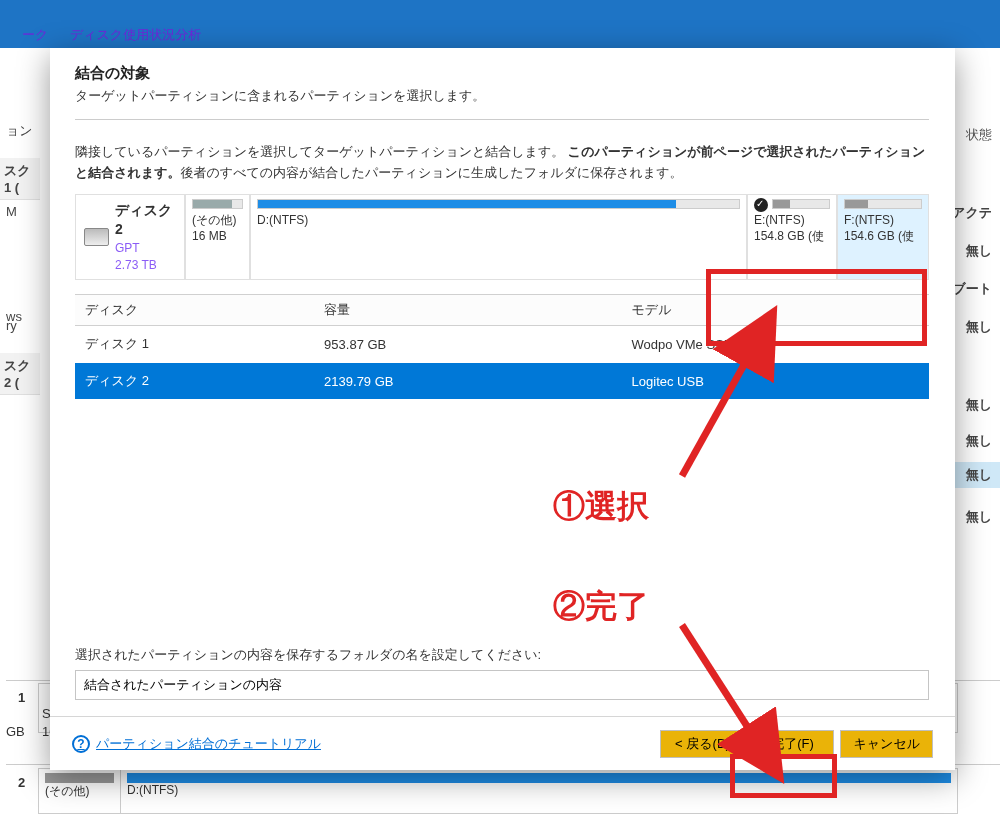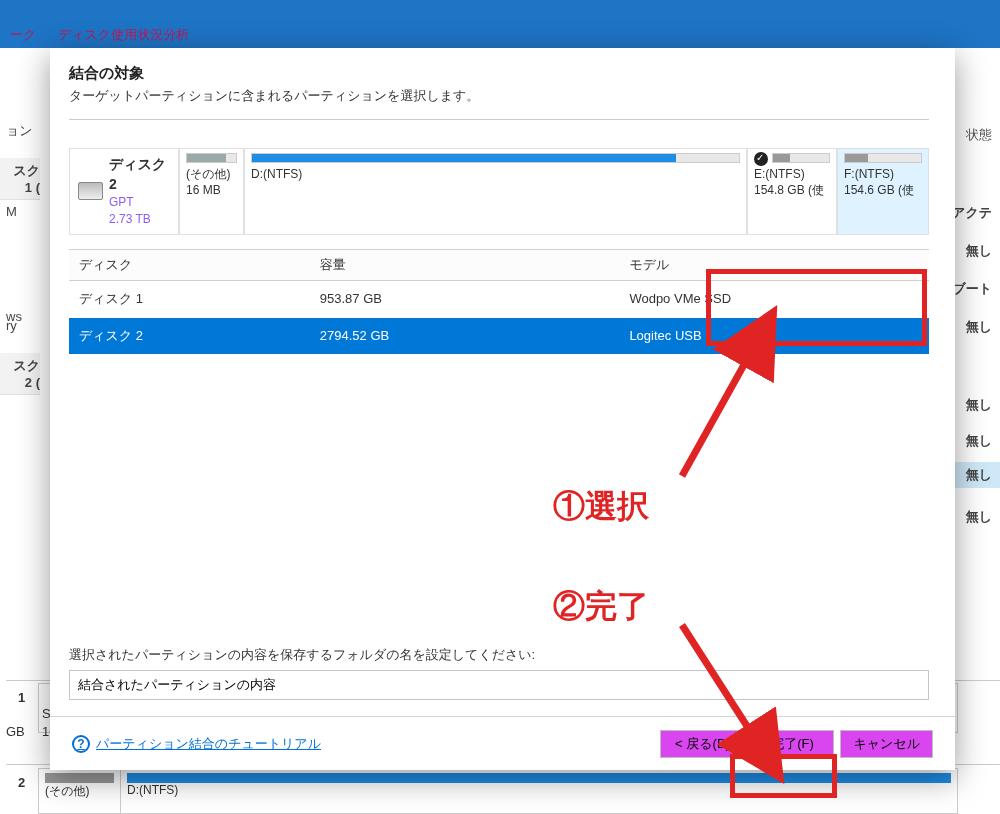--- a/index.html
+++ b/index.html
@@ -10,21 +10,21 @@
     width: 1000px;
     height: 814px;
     overflow: hidden;
     position: relative;
     color: #333;
   }
 
   
   .bg { position: absolute; inset: 0; background: #ffffff; }
   .bg-top-strip { position: absolute; top: 0; left: 0; right: 0; height: 48px; background: #1e74c5; }
-  .bg-menu { position: absolute; top: 22px; left: 0; right: 0; padding: 4px 10px; color: #be185d; font-size: 13px; }
+  .bg-menu { position: absolute; top: 22px; left: 12px; right: 0; padding: 4px 10px; color: #6d28d9; font-size: 13px; }
   .bg-menu span { margin-right: 18px; }
   .bg-side-text { position: absolute; left: 0; font-size: 13px; color: #444; padding-left: 6px; white-space: nowrap; overflow: hidden; width: 40px; }
   .bg-right-head { position: absolute; top: 126px; right: 8px; font-size: 13px; color: #555; }
   .bg-right-item { position: absolute; right: 8px; font-size: 13px; color: #444; font-weight: bold; }
 
   
   .dialog {
     position: absolute;
     left: 50px; top: 48px;
     width: 905px; height: 722px;
@@ -33,21 +33,21 @@
     display: flex; flex-direction: column;
   }
   .title-bar {
     height: 36px; background: #006fd6;
     color: #fff; display: flex; align-items: center;
     padding: 0 10px; font-size: 14px;
   }
   .title-bar .icon { margin-right: 8px; }
   .title-bar .close { margin-left: auto; font-size: 20px; line-height: 20px; cursor: pointer; padding: 0 6px; }
 
-  .content { padding: 16px 26px 0 19px; flex: 1; display: flex; flex-direction: column; }
+  .content { padding: 16px 26px 0 25px; flex: 1; display: flex; flex-direction: column; }
   .section-title { font-weight: bold; font-size: 15px; margin-bottom: 4px; color: #222; }
   .section-desc { font-size: 13px; color: #333; margin-bottom: 14px; }
   .divider { border: none; border-top: 1px solid #ccc; margin-bottom: 22px; }
 
   .instruction { font-size: 13px; line-height: 1.6; margin-bottom: 4px; }
   .instruction .bold { font-weight: bold; }
 
   
   .disk-bar-wrap { display: flex; align-items: stretch; margin: 6px 0 14px 0; border: 1px solid #e0e0e0; }
   .disk-id {
@@ -87,30 +87,30 @@
   .folder-input { width: 100%; height: 30px; border: 1px solid #c5c5c5; padding: 4px 8px; font-size: 13px; font-family: inherit; }
 
   .footer {
     border-top: 1px solid #d6d6d6;
     height: 54px; display: flex; align-items: center;
     padding: 0 22px; margin-top: 16px;
   }
   .help { color: #006fd6; font-size: 13px; text-decoration: underline; display: flex; align-items: center; }
   .help .q { width: 18px; height: 18px; border: 2px solid #006fd6; border-radius: 50%; color: #006fd6; display: inline-flex; align-items: center; justify-content: center; font-size: 12px; font-weight: bold; margin-right: 6px; text-decoration: none; }
   .footer-btns { margin-left: auto; display: flex; gap: 6px; }
-  .btn { min-width: 84px; height: 28px; border: 1px solid #bfbfbf; background: #d946ef; font-size: 13px; padding: 0 12px; cursor: pointer; font-family: inherit; }
+  .btn { min-width: 84px; height: 28px; border: 1px solid #bfbfbf; background: #eab308; font-size: 13px; padding: 0 12px; cursor: pointer; font-family: inherit; }
 
   
   .anno-box { position: absolute; border: 5px solid #e02424; pointer-events: none; }
   .anno-text { position: absolute; color: #e02424; font-size: 32px; font-weight: bold; pointer-events: none; }
   .arrow { position: absolute; pointer-events: none; }
   .arrow svg { overflow: visible; }
 
   .bg-row-highlight { position: absolute; right: 0; width: 80px; height: 26px; background: #cfe8f7; }
-  .bg-disk-label { position: absolute; font-weight: bold; font-size: 13px; color: #444; padding: 4px 0 4px 4px; background: #f2f2f2; width: 40px; border-bottom: 1px solid #e0e0e0; text-align: right;}
+  .bg-disk-label { position: absolute; font-weight: bold; font-size: 13px; color: #444; padding: 4px 0 4px 4px; background: #f2f2f2; width: 40px; border-bottom: 1px solid #e0e0e0;}
   .bg-row-text { position: absolute; font-size: 13px; }
 </style>
 </head>
 <body>
 
 <div class="bg">
   <div class="bg-top-strip"></div>
   <div class="bg-menu">
     <span>ーク</span>
     <span>ディスク使用状況分析</span>
@@ -155,20 +155,24 @@
   </div>
 </div>
 
 <div class="dialog">
 
   <div class="content">
     <div class="section-title">結合の対象</div>
     <div class="section-desc">ターゲットパーティションに含まれるパーティションを選択します。</div>
     <hr class="divider">
 
+    <div class="instruction">
+      <span>隣接しているパーティションを選択してターゲットパーティションと結合します。</span>
+      <span class="bold">このパーティションが前ページで選択されたパーティションと結合されます。</span><span>後者のすべての内容が結合したパーティションに生成したフォルダに保存されます。</span>
+    </div>
 
     <div class="disk-bar-wrap">
       <div class="disk-id">
         <div class="hdd-icon"></div>
         <div>
           <div class="disk-id-name">ディスク 2</div>
           <div class="disk-id-sub">GPT</div>
           <div class="disk-id-sub">2.73 TB</div>
         </div>
       </div>
@@ -211,21 +215,21 @@
         </tr>
       </thead>
       <tbody>
         <tr>
           <td>ディスク 1</td>
           <td>953.87 GB</td>
           <td>Wodpo     VMe SSD</td>
         </tr>
         <tr class="selected">
           <td>ディスク 2</td>
-          <td>2794.52 GB</td>
+          <td>2139.79 GB</td>
           <td>Logitec  USB</td>
         </tr>
       </tbody>
     </table>
 
     <div class="folder-label">選択されたパーティションの内容を保存するフォルダの名を設定してください:</div>
     <input class="folder-input" value="結合されたパーティションの内容" style="">
   </div>
 
   <div class="footer">

